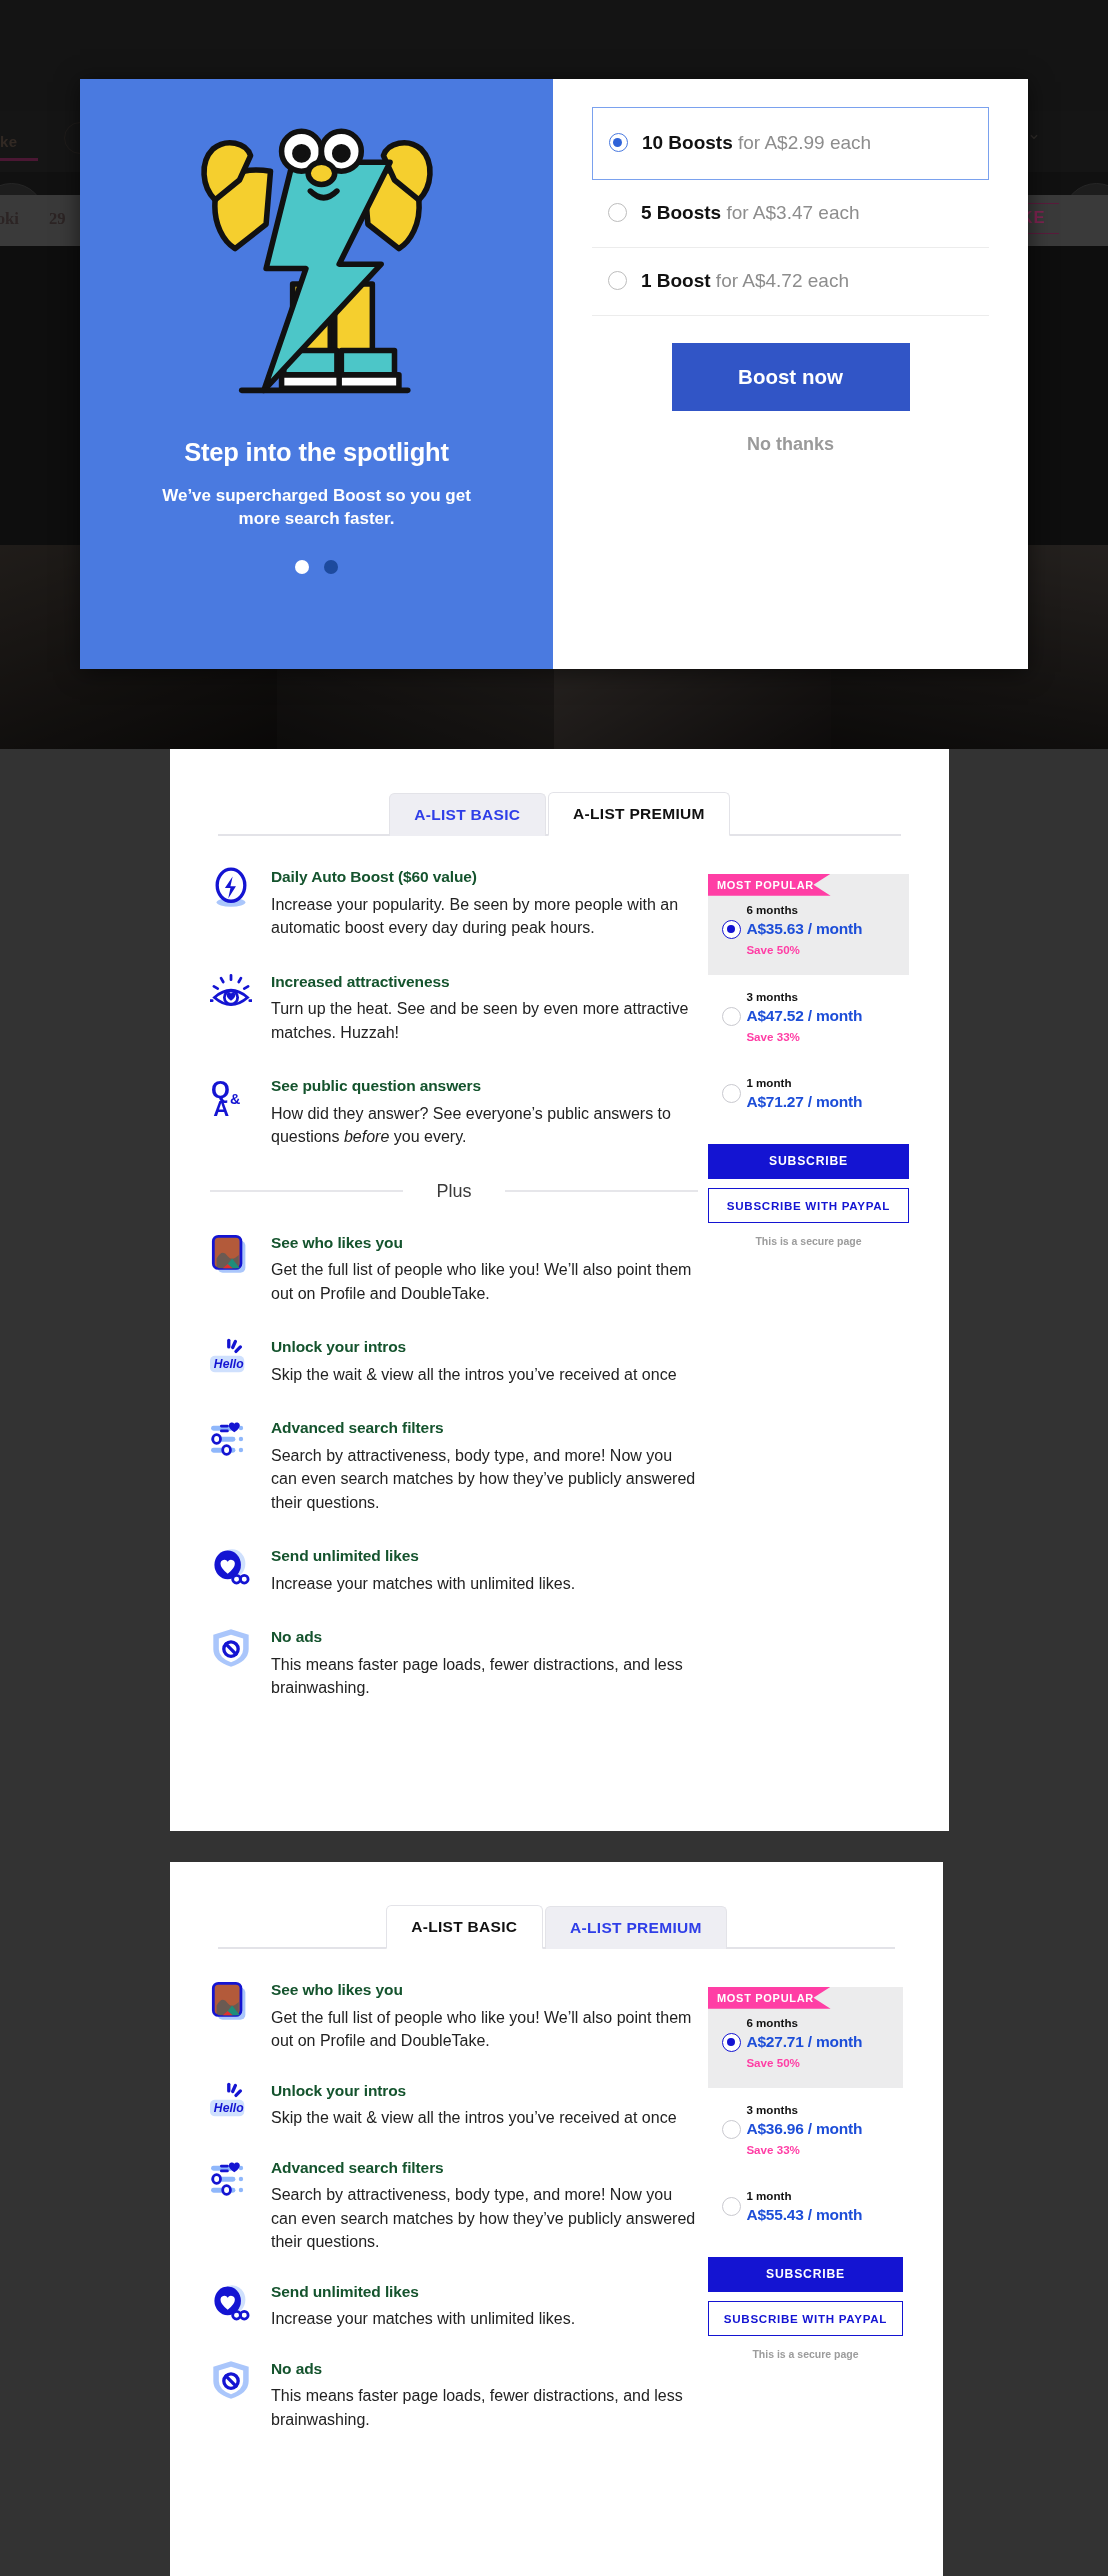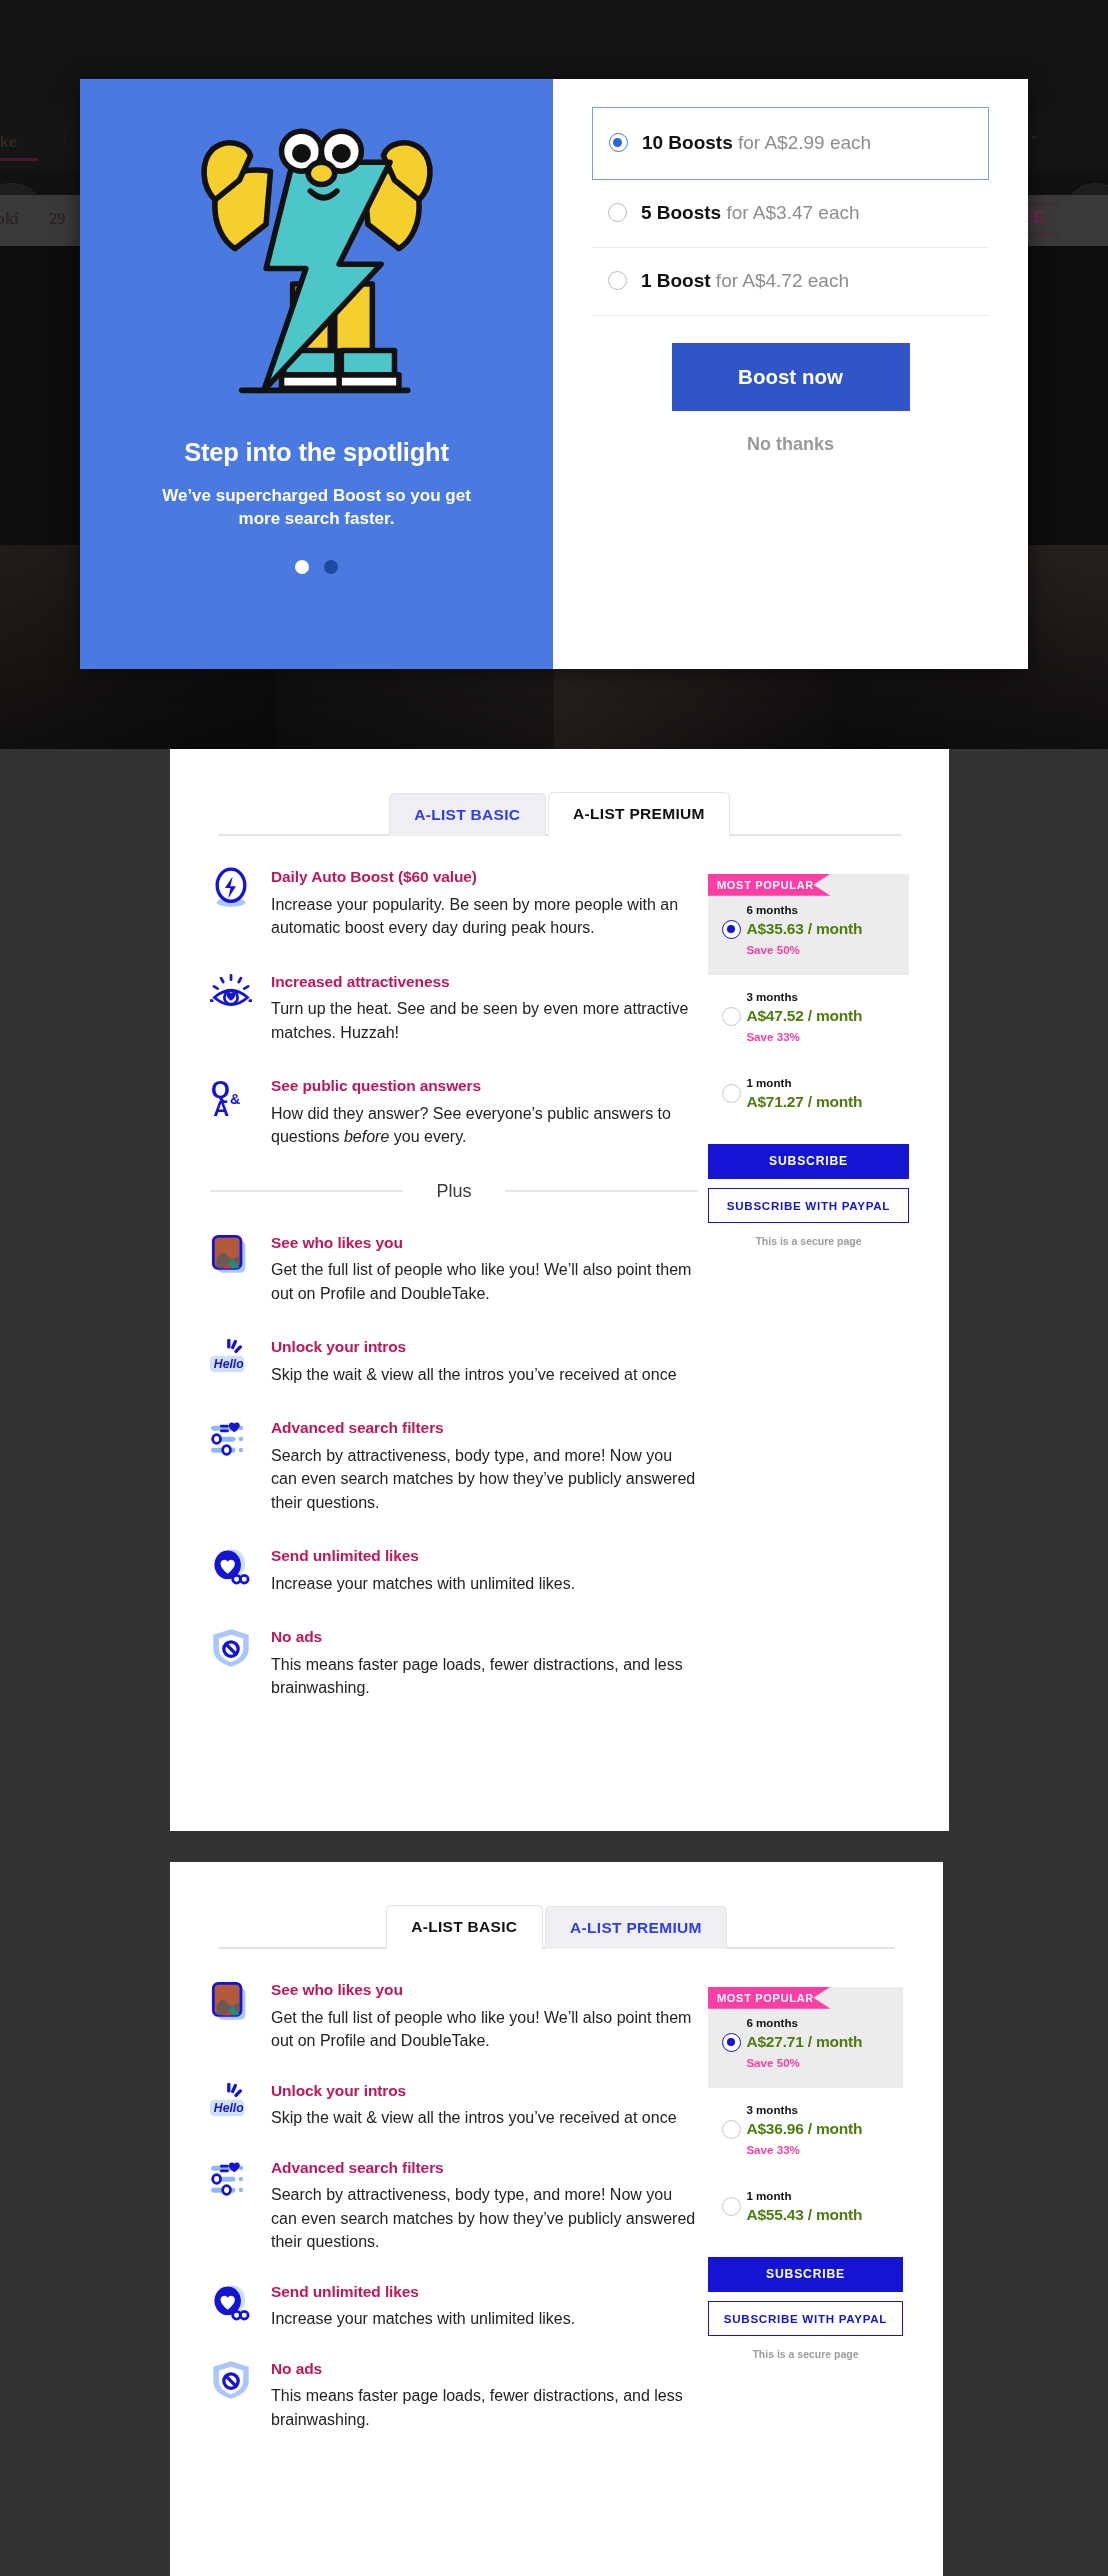--- a/index.html
+++ b/index.html
@@ -138,21 +138,21 @@
 
   .panel-body { display:flex; padding: 31px 40px 33px 40px; }
   .features-col { width: 488px; }
   .price-col { flex:1; padding-left: 10px; padding-top: 6.7px; }
 
   .feat {
     display:flex; gap: 19px; margin-bottom: 32px; align-items:flex-start;
   }
   .feat-ico { flex: 0 0 42px; width: 42px; height: 42px; position:relative; }
   .feat-txt { flex: 1; padding-top: 1.1px; }
-  .feat-h  { font-size: 15.5px; font-weight: 800; color:#be185d; letter-spacing:-0.1px;}
+  .feat-h  { font-size: 15.5px; font-weight: 800; color:#14532d; letter-spacing:-0.1px;}
   .feat-p  { font-size: 16px; line-height: 1.46; color:#222; margin-top: 6.7px; }
   .feat-p i { font-style: italic; }
 
   .plus-sep {
     display:flex; align-items:center; gap: 33px; margin: 7.8px 0 31px 0; justify-content: flex-end;
   }
   .plus-sep .ln { flex:1; height:1.1px; background:#e6e6ea; }
   .plus-sep .tx { font-size: 18px; color:#3a3a3a; font-weight:500; }
 
   
@@ -171,21 +171,21 @@
   .pradio {
     flex:0 0 auto; width: 19px; height: 19px; border-radius:50%;
     border:1.7px solid #c9c9cf; background:#fff; position:relative;
   }
   .pradio.checked { border-color:#1414d2; }
   .pradio.checked::after {
     content:''; position:absolute; left:3.9px; top:3.9px; width:7.8px; height:7.8px;
     border-radius:50%; background:#1414d2;
   }
   .pterm  { font-size: 11.6px; font-weight: 800; color:#111; }
-  .pprice { font-size: 15.5px; font-weight: 800; color:#4d7c0f; margin-top: 3.9px; letter-spacing:-0.2px;}
+  .pprice { font-size: 15.5px; font-weight: 800; color:#1d4ed8; margin-top: 3.9px; letter-spacing:-0.2px;}
   .psave  { font-size: 11.6px; font-weight: 700; color:#ff3ea5; margin-top: 5px; }
 
   .btn-sub {
     display:block; width: 100%; height: 35px; background:#1414d2; color:#fff;
     border:0; font-size:12.2px; font-weight:800; letter-spacing:0.8px; cursor:pointer;
     font-family:"Liberation Sans", sans-serif; margin-top: 5.5px;
   }
   .btn-pp {
     display:block; width: 100%; height: 35px; background:#fff; color:#1414d2;
     border:1.1px solid #1414d2; font-size:11.6px; font-weight:800; letter-spacing:0.7px;

